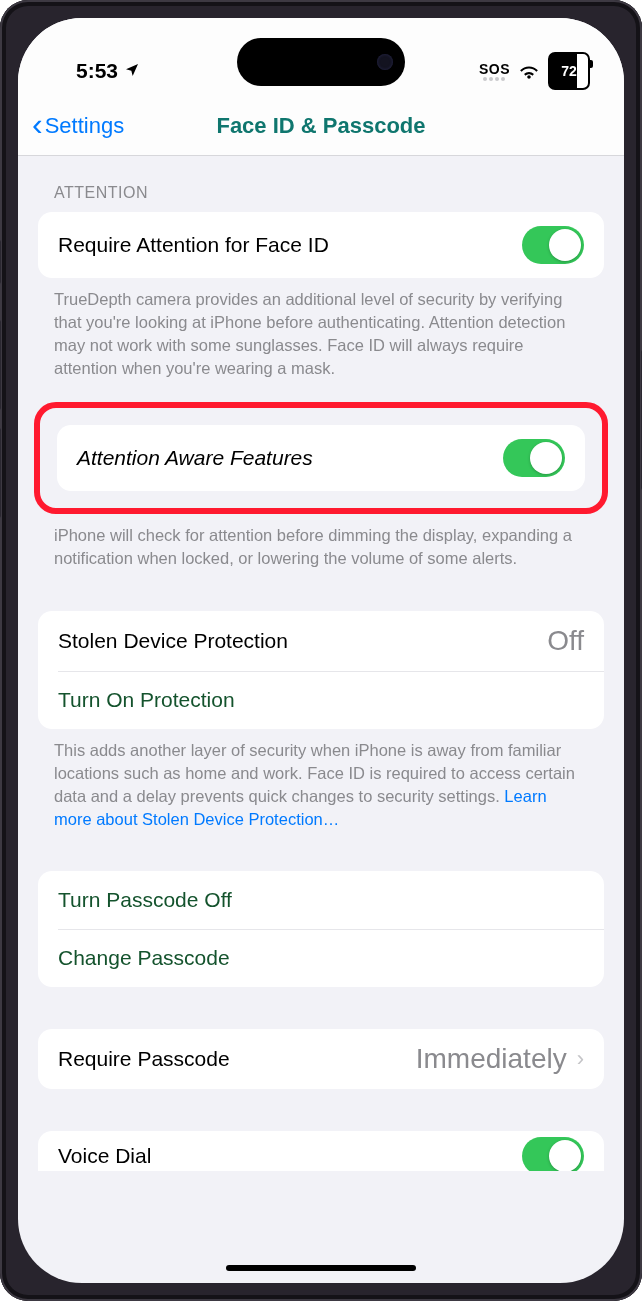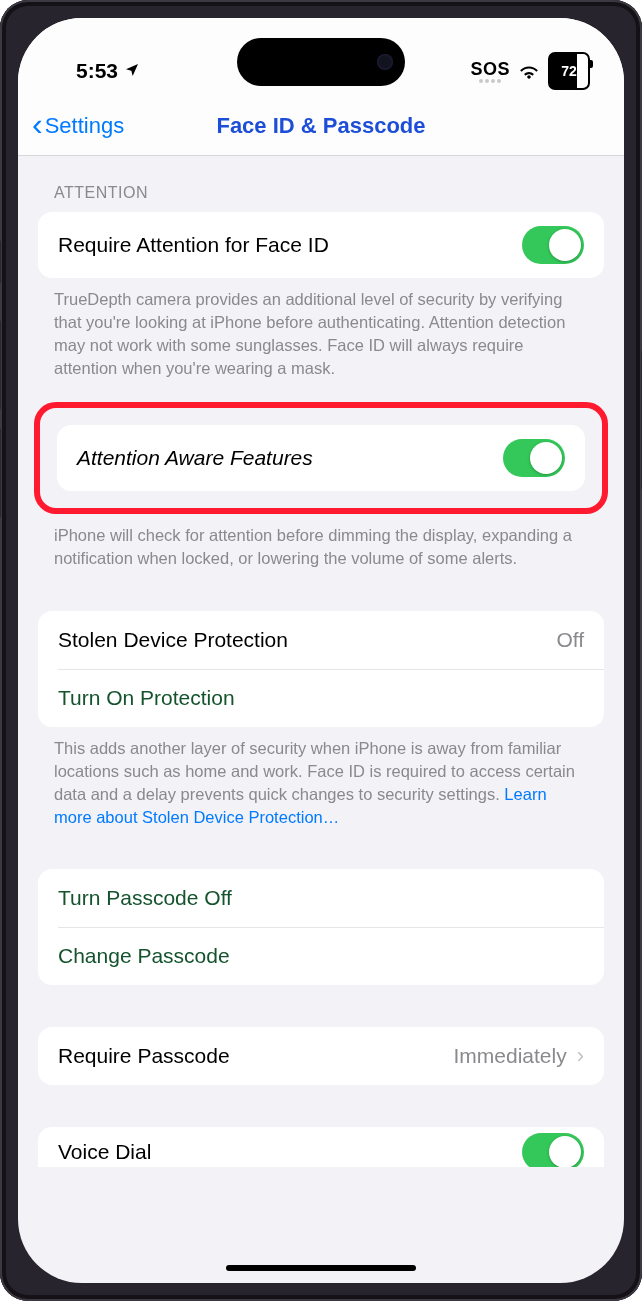--- a/index.html
+++ b/index.html
@@ -68,21 +68,21 @@
     justify-content: space-between;
     padding: 28px 34px 0 58px;
     font-size: 21px;
     font-weight: 600;
     color: #000;
     background: #fdfdfd;
   }
   .status-left { display: flex; align-items: center; gap: 6px; }
   .status-right { display: flex; align-items: center; gap: 8px; }
   .sos-wrap { display:flex; flex-direction:column; align-items:center; line-height:1;}
-  .sos { font-size: 18px; font-weight: 700; letter-spacing: 0.5px;}
+  .sos { font-size: 14px; font-weight: 700; letter-spacing: 0.5px;}
   .dots { display:flex; gap:2px; margin-top:1px;}
   .dots span { width:4px;height:4px;border-radius:50%;background:#c9c9cc;}
   .wifi svg { display:block; }
   .battery {
     display: flex; align-items: center;
     position: relative;
     width: 42px; height: 38px;
     border: 2px solid #000; border-radius: 7px;
     font-size: 14px; font-weight: 700;
     justify-content: center;
@@ -110,21 +110,21 @@
     font-size: 22px;
     gap: 2px;
   }
   .back-btn .chev { font-size: 32px; font-weight:500; line-height:1; margin-top:-3px;}
   .nav-title {
     position: absolute;
     left: 0; right: 0;
     text-align: center;
     font-size: 22px;
     font-weight: 600;
-    color: #1d4ed8;
+    color: #0f766e;
     pointer-events: none;
   }
 
   
   .content {
     padding: 0 0 40px 0;
   }
   .section-header {
     font-size: 16px;
     color: #8a8a8e;
@@ -143,21 +143,21 @@
     align-items: center;
     min-height: 58px;
     padding: 14px 20px;
     font-size: 21px;
     color: #000;
     position: relative;
   }
   .row + .row { border-top: 1px solid #e6e6ea; margin-left:20px; padding-left:0; }
   .row + .row::before{ content:""; position:absolute; left:-20px; top:-1px; height:1px; width:20px; background:#fff;}
   .row .label { flex: 1; }
-  .row .value { color: #8a8a8e; font-size: 21px; }
+  .row .value { color: #8a8a8e; font-size: 28px; }
   .row-link { color: #14532d; }
   .chevron-right {
     color: #c5c5c8; font-size: 22px; margin-left: 10px; font-weight:400;
   }
 
   .toggle {
     width: 62px; height: 38px;
     background: #34c759;
     border-radius: 20px;
     position: relative;

